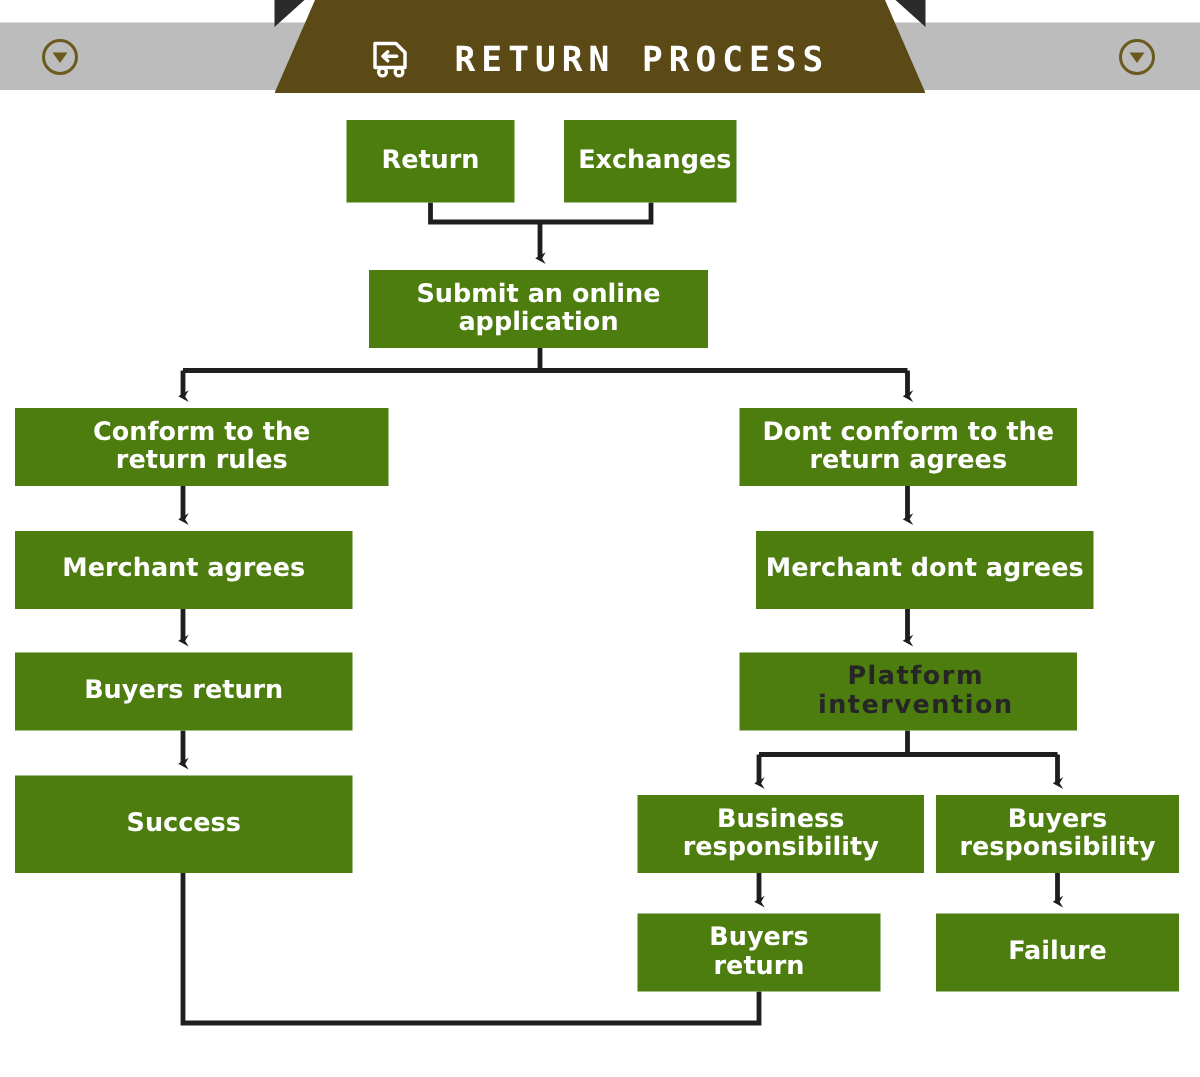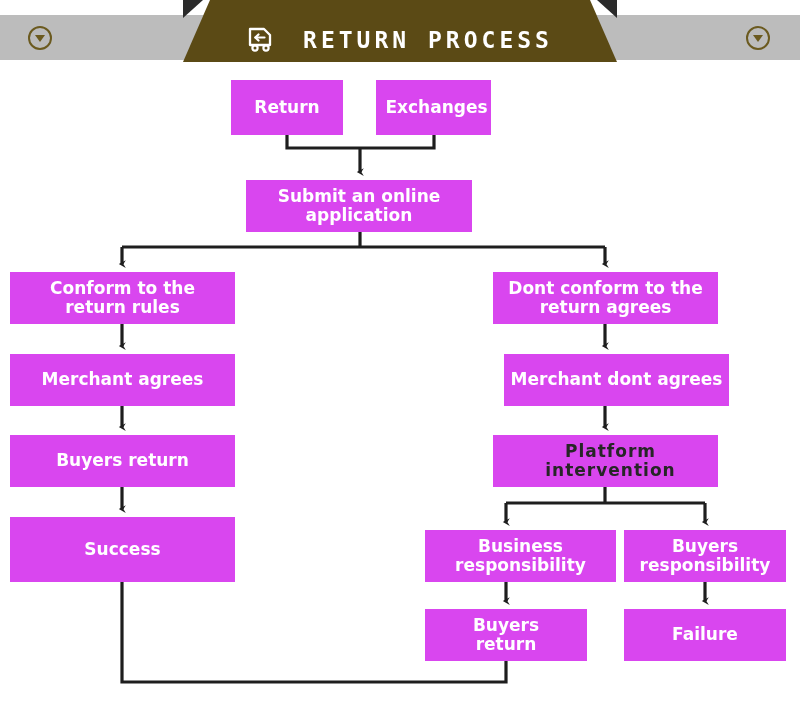--- a/index.html
+++ b/index.html
@@ -95,21 +95,21 @@
     height: 718px;
   }
   #connectors {
     position: absolute;
     left: 0; top: 0;
     width: 800px; height: 718px;
     pointer-events: none;
   }
   .node {
     position: absolute;
-    background: #d946ef;
+    background: #4d7c0f;
     color: #ffffff;
     display: flex;
     align-items: center;
     justify-content: center;
     text-align: center;
     font-size: 17px;
     font-weight: bold;
     line-height: 1.12;
     box-sizing: border-box;
     padding: 2px 6px;
@@ -196,21 +196,21 @@
     </g>
   </svg>
 
   <div class="node" style="left:231px; top:80px;  width:112px; height:55px;">Return</div>
 
   <div class="node" style="left:376px; top:80px;  width:115px; height:55px;padding-left:12px;">Exchanges</div>
 
   <div class="node" style="left:246px; top:180px; width:226px; height:52px;">Submit an online
 application</div>
 
-  <div class="node" style="left:10px;  top:272px; width:225px; height:52px;">Conform to the
+  <div class="node" style="left:10px;  top:272px; width:249px; height:52px;">Conform to the
 return rules</div>
 
   <div class="node" style="left:10px;  top:354px; width:225px; height:52px;">Merchant agrees</div>
 
   <div class="node" style="left:10px;  top:435px; width:225px; height:52px;">Buyers return</div>
 
   <div class="node" style="left:10px;  top:517px; width:225px; height:65px;">Success</div>
 
   <div class="node" style="left:493px; top:272px; width:225px; height:52px;">Dont conform to the
 return agrees</div>

